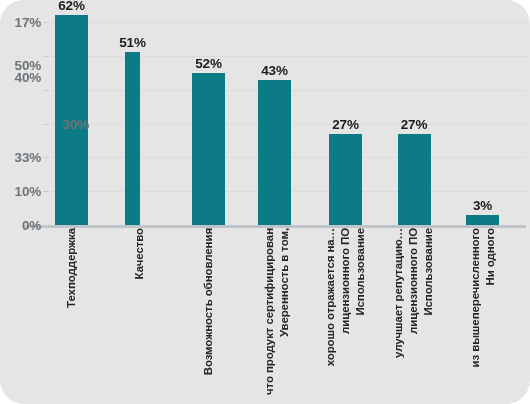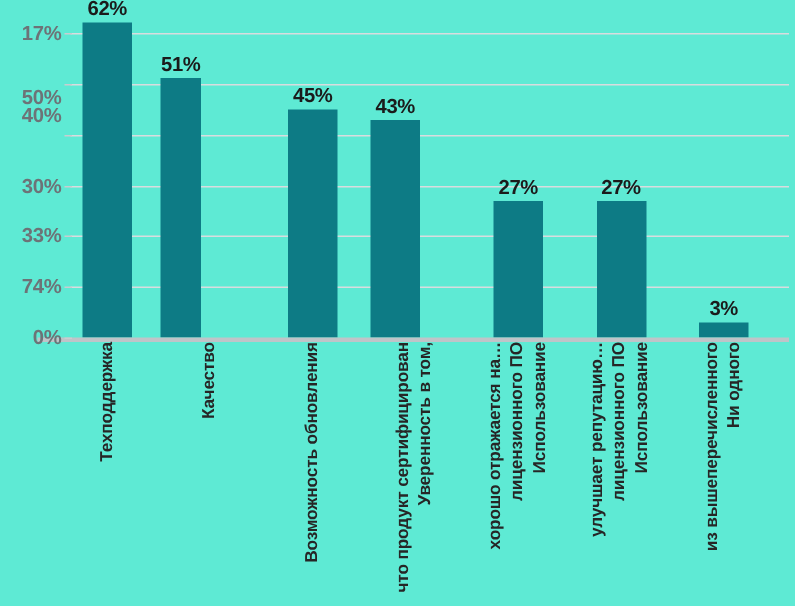--- a/index.html
+++ b/index.html
@@ -131,46 +131,46 @@
     color: #262626;
     letter-spacing: -0.1px;
     line-height: 1.15;
     white-space: nowrap;
     padding: 0 1px;
   }
 </style>
 </head>
 <body>
 
-<div id="chart-root" style="background: #5eead4;">
+<div id="chart-root" style="background: #e5e5e5; border-radius: 24px;">
 
   <div class="plot-area">
     <div class="gridline" style="top: 0px; background: rgb(217, 220, 222);"></div>
     <div class="gridline" style="top: 33.83px; background: rgb(217, 220, 222);"></div>
     <div class="gridline" style="top: 67.67px; background: rgb(217, 220, 222);"></div>
     <div class="gridline" style="top: 101.5px; background: rgb(217, 220, 222);"></div>
     <div class="gridline" style="top: 135.33px; background: rgb(217, 220, 222);"></div>
     <div class="gridline" style="top: 169.17px; background: rgb(217, 220, 222);"></div>
 
     <div class="bar-slot" style="left:8px;width:33px;">
       <div class="bar-label" style="bottom: 211.77px; color: rgb(27, 27, 27);">62%</div>
       <div class="bar" style="height: 209.77px; background: rgb(13, 123, 133);"></div>
     </div>
 
-    <div class="bar-slot" style="left:60px;width:27px;">
+    <div class="bar-slot" style="left:78px;width:15px;">
       <div class="bar-label" style="bottom: 174.55px; color: rgb(27, 27, 27);">51%</div>
       <div class="bar" style="height: 172.55px; background: rgb(13, 123, 133);"></div>
     </div>
 
     <div class="bar-slot" style="left:145px;width:33px;">
-      <div class="bar-label" style="bottom: 154.25px; color: rgb(27, 27, 27);">45%</div>
+      <div class="bar-label" style="bottom: 154.25px; color: rgb(27, 27, 27);">52%</div>
       <div class="bar" style="height: 152.25px; background: rgb(13, 123, 133);"></div>
     </div>
 
-    <div class="bar-slot" style="left:200px;width:33px;">
+    <div class="bar-slot" style="left:211px;width:33px;">
       <div class="bar-label" style="bottom: 147.48px; color: rgb(27, 27, 27);">43%</div>
       <div class="bar" style="height: 145.48px; background: rgb(13, 123, 133);"></div>
     </div>
 
     <div class="bar-slot" style="left:282px;width:33px;">
       <div class="bar-label" style="bottom: 93.35px; color: rgb(27, 27, 27);">27%</div>
       <div class="bar" style="height: 91.35px; background: rgb(13, 123, 133);"></div>
     </div>
 
     <div class="bar-slot" style="left:350.5px;width:33px;">
@@ -189,27 +189,27 @@
   <div class="ytick-wrap">
     <div class="ytick-abs" style="top: 22px; color: rgb(109, 115, 119);">17%</div>
     <div class="ytick-mark" style="top:22px;"></div>
 
     <div class="ytick-abs" style="top: 65px; color: rgb(109, 115, 119);">50%</div>
     <div class="ytick-mark" style="top:55.83px;"></div>
 
     <div class="ytick-abs" style="top: 77px; color: rgb(109, 115, 119);">40%</div>
     <div class="ytick-mark" style="top:89.67px;"></div>
 
-    <div class="ytick-abs" style="top: 123.5px; color: rgb(109, 115, 119);">30%</div>
+    <div class="ytick-abs" style="top: 123.5px; color: rgb(109, 115, 119); padding-left: 48px;">30%</div>
     <div class="ytick-mark" style="top:123.5px;"></div>
 
     <div class="ytick-abs" style="top: 157.33px; color: rgb(109, 115, 119);">33%</div>
     <div class="ytick-mark" style="top:157.33px;"></div>
 
-    <div class="ytick-abs" style="top: 191.17px; color: rgb(109, 115, 119);">74%</div>
+    <div class="ytick-abs" style="top: 191.17px; color: rgb(109, 115, 119);">10%</div>
     <div class="ytick-mark" style="top:191.17px;"></div>
 
     <div class="ytick-abs" style="top: 225px; color: rgb(109, 115, 119);">0%</div>
     <div class="ytick-mark" style="top:225px;"></div>
   </div>
 
   <div class="cat-labels">
 
     <div class="cat-slot" style="left:8px;width:33px;">
       <div class="cat-rot">

